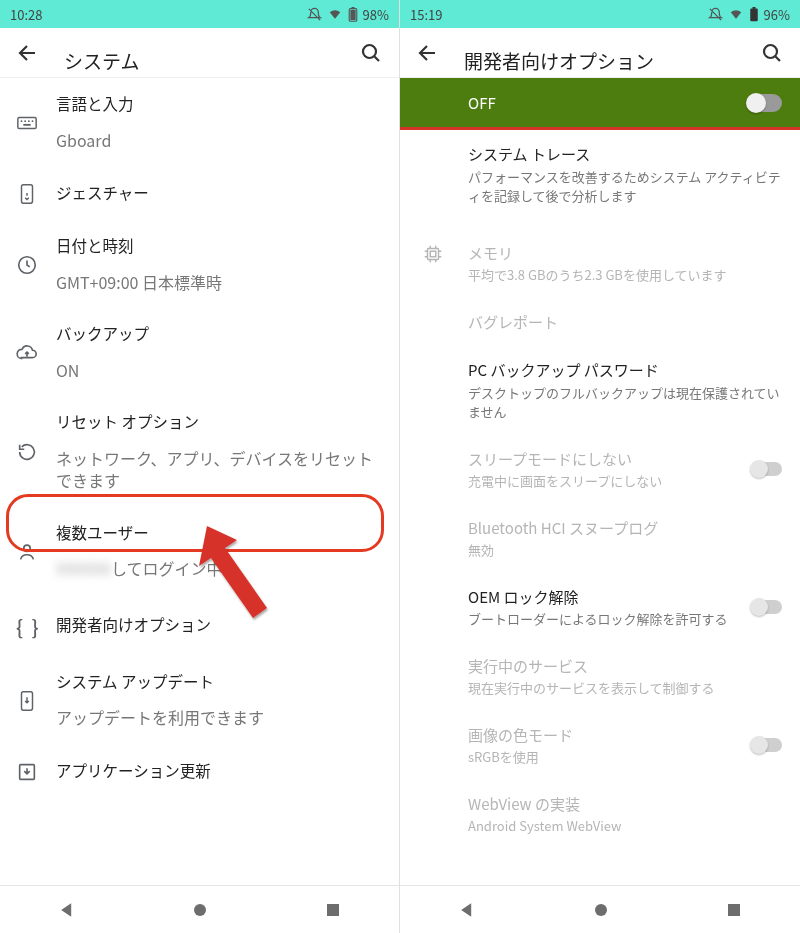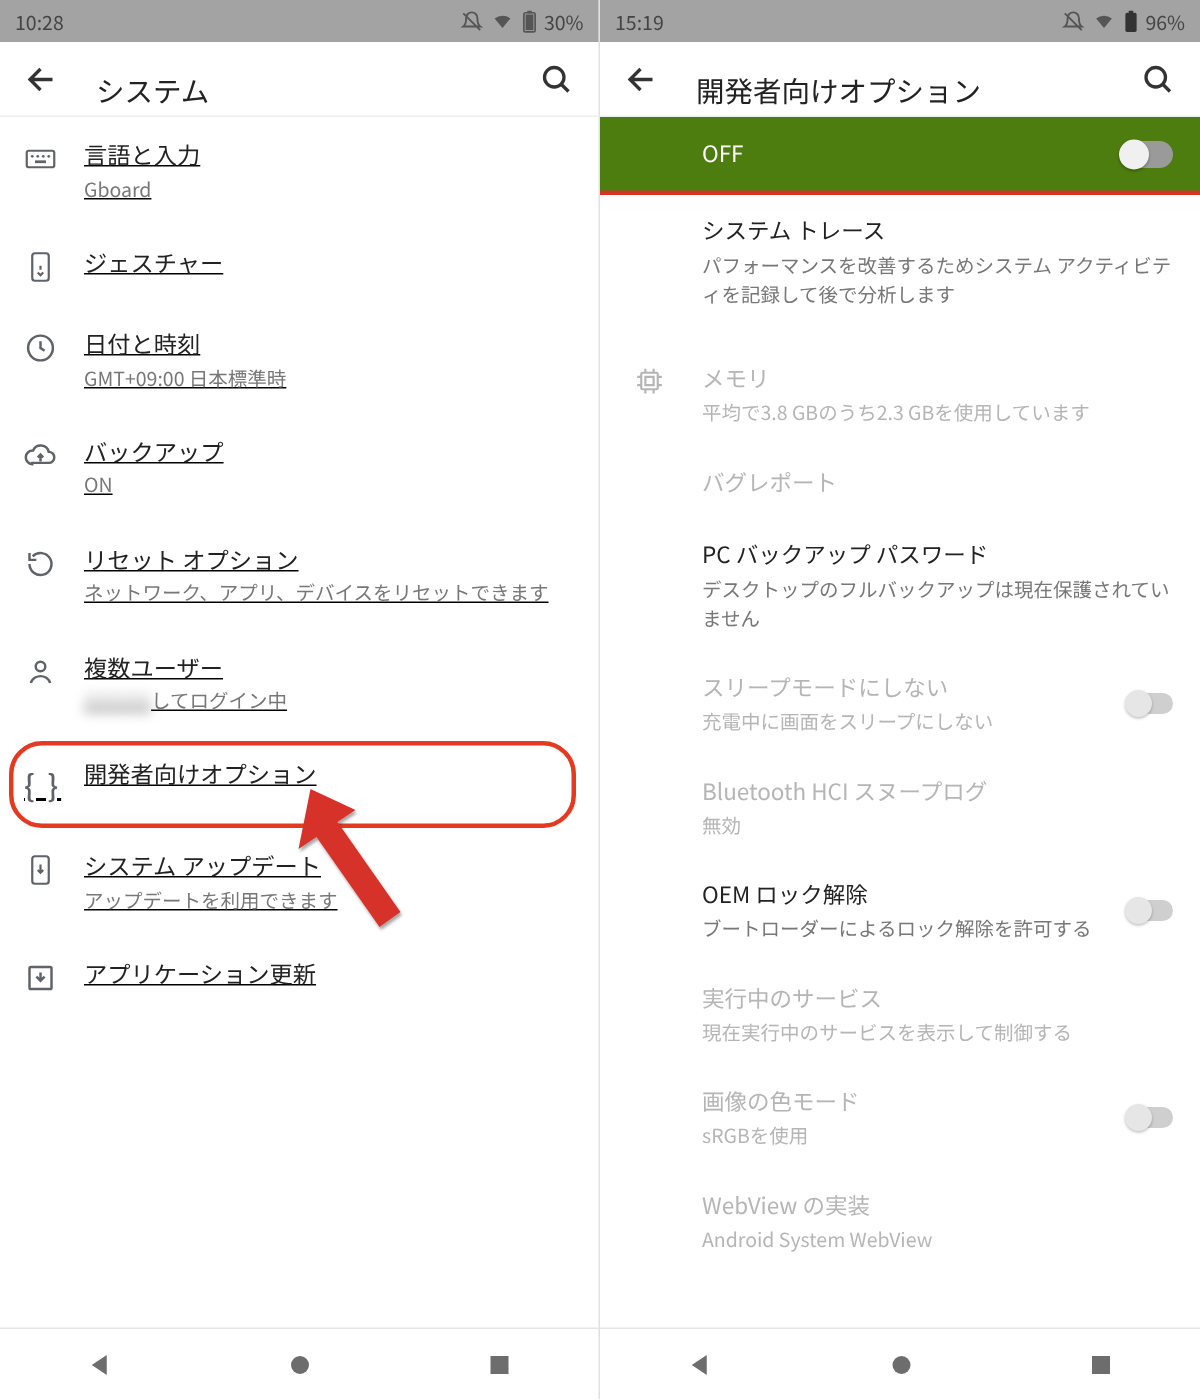--- a/index.html
+++ b/index.html
@@ -15,21 +15,21 @@
   height: 933px;
   display: flex;
   flex-direction: column;
   position: relative;
   background: #fff;
 }
 .panel-left { border-right: 1px solid #e0e0e0; }
 
 .status-bar {
   height: 28px;
-  background: #a3a3a3;
+  background: #5eead4;
   display: flex;
   align-items: center;
   justify-content: space-between;
   padding: 0 10px;
   font-size: 13px;
   color: #444;
 }
 .status-right { display:flex; align-items:center; gap:5px; }
 .status-right svg { display:block; }
 
@@ -48,36 +48,35 @@
   flex: 1;
   font-weight: 400;
   margin-top: 16px;
 }
 .appbar .search { width:24px; height:24px; color:#333; }
 
 .content { flex:1; overflow:hidden; }
 
 .list-item {
   display:flex;
-  align-items:flex-start;
+  align-items:center;
   padding: 15px 16px;
   position: relative;
-  text-decoration: underline;
 }
 .list-item .icon-slot {
   width: 40px;
   flex-shrink:0;
   display:flex;
   align-items:center;
   color:#5f6368;
   padding-top:2px;
 }
 .list-item .txt { flex:1; }
 .list-item .title { font-size:15.5px; color:#222; line-height:1.4; }
-.list-item .subtitle { font-size:13px; color:#777; line-height:1.4; margin-top:2px; }
+.list-item .subtitle { font-size:16px; color:#777; line-height:1.4; margin-top:14px; }
 
 .toggle-bar {
   background:#4d7c0f;
   height:52px;
   display:flex;
   align-items:center;
   padding: 0 18px 0 68px;
   color:#fff;
   font-size:15px;
   justify-content:space-between;
@@ -148,21 +147,21 @@
           <path d="M18 8a6 6 0 0 0-12 0c0 7-3 9-3 9h18s-3-2-3-9M3 3l18 18"></path>
         </svg>
       <svg width="16" height="14" viewBox="0 0 24 24" fill="#555">
           <path d="M12 20l9-11a15 15 0 0 0-18 0z"></path>
         </svg>
       <svg width="10" height="15" viewBox="0 0 12 20">
           <rect x="1" y="2" width="10" height="17" rx="1.5" fill="none" stroke="#555" stroke-width="1.5"></rect>
           <rect x="4" y="0" width="4" height="2.5" fill="#555"></rect>
           <rect x="2.5" y="3.5" width="7" height="14" fill="#555"></rect>
         </svg>
-      <span>30%</span>
+      <span>98%</span>
     </span>
   </div>
 
   <div class="appbar">
     <svg class="back" viewBox="0 0 24 24" fill="none" stroke="currentColor" stroke-width="2.2">
         <path d="M19 12H5M11 5l-7 7 7 7"></path>
       </svg>
     <div class="appbar-title">システム</div>
     <svg class="search" viewBox="0 0 24 24" fill="none" stroke="currentColor" stroke-width="2.2">
         <circle cx="10.5" cy="10.5" r="6.5"></circle>

